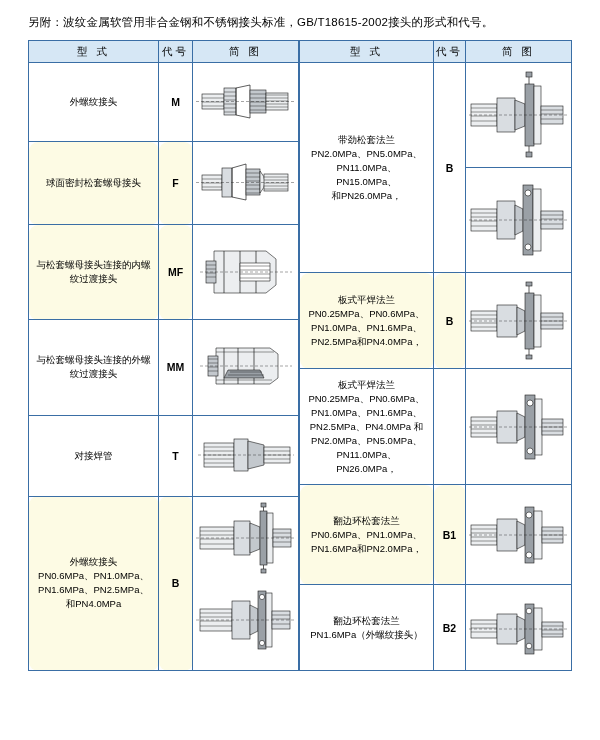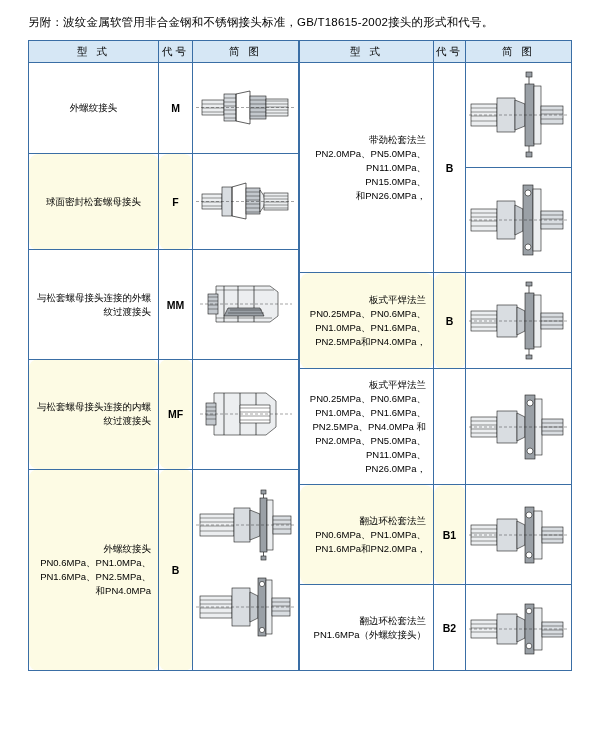--- a/index.html
+++ b/index.html
@@ -46,21 +46,21 @@
   .c-type{width:130px;}
   .c-code{width:34px;}
   .c-fig{width:106px;}
   .rc-type{width:134px;}
   .rc-code{width:32px;}
   .rc-fig{width:106px;}
   td.type{
     padding:5px 7px;
     font-size:9.5px;
     line-height:14px;
-    text-align:right;
+    text-align:center;
   }
   td.type.center{text-align:center;}
   td.code{
     text-align:center;
     font-size:10.5px;
     font-weight:bold;
   }
   td.fig{
     text-align:center;
     background:#fff;
@@ -136,56 +136,71 @@
               <path class="gr3" d="M66 19 q10 11 0 22 z"></path>
               <rect class="gr3" x="70" y="22" width="24" height="17"></rect>
               <path class="thin" d="M70 25 h24 M70 28 h24 M70 31 h24 M70 34 h24 M70 37 h24"></path>
               <path class="thin" d="M52 21 h14 M52 25 h14 M52 29 h14 M52 33 h14 M52 37 h14 M52 41 h14"></path>
               <path class="dash" d="M2 30.5 h100"></path>
             </svg>
           </td>
         </tr>
 
         <tr style="height:94px;">
+          <td class="type hl">
+            <span>与松套螺母接头连接的内螺纹过渡接头</span>
+          </td>
+          <td class="code hl">MF</td>
+          <td class="fig wh">
+            <svg width="104" height="74" viewBox="0 0 104 74">
+              <path class="gr3" d="M20 16 L72 16 L82 24 L82 50 L72 58 L20 58 Z"></path>
+              <path class="ln" d="M30 16 L30 58 M46 16 L46 58 M62 16 L62 58"></path>
+              <rect class="gr2" x="12" y="26" width="10" height="22"></rect>
+              <path class="thin" d="M12 30 h10 M12 34 h10 M12 38 h10 M12 42 h10"></path>
+              <path class="wht" d="M46 28 L76 28 L76 46 L46 46 Z"></path>
+              <path class="thin" d="M46 31 h30 M46 35 h30 M46 39 h30 M46 43 h30"></path>
+              <path class="dash" d="M6 37 h92"></path>
+            </svg>
+          </td>
+        </tr>
+
+        <tr style="height:94px;">
           <td class="type wh">
             <span>与松套螺母接头连接的外螺纹过渡接头</span>
           </td>
           <td class="code wh">MM</td>
           <td class="fig wh">
             <svg width="104" height="74" viewBox="0 0 104 74">
               <path class="gr3" d="M22 18 L76 18 L84 24 L84 48 L76 54 L22 54 Z"></path>
               <path class="ln" d="M30 18 L30 54 M44 18 L44 54 M60 18 L60 54"></path>
               <rect class="gr2" x="14" y="26" width="10" height="20"></rect>
               <path class="thin" d="M14 29 h10 M14 33 h10 M14 37 h10 M14 41 h10"></path>
               <path class="dk" d="M34 40 L66 40 L70 48 L30 48 Z"></path>
               <path class="thin" d="M36 42 h32 M34 45 h36"></path>
               <path class="thin" d="M22 22 h58 M22 50 h56"></path>
               <path class="dash" d="M6 36 h92"></path>
             </svg>
           </td>
         </tr>
 
-        <tr style="height:94px;">
-          <td class="type hl">
-            <span>与松套螺母接头连接的内螺纹过渡接头</span>
-          </td>
-          <td class="code hl">MF</td>
-          <td class="fig wh">
-            <svg width="104" height="74" viewBox="0 0 104 74">
-              <path class="gr3" d="M20 16 L72 16 L82 24 L82 50 L72 58 L20 58 Z"></path>
-              <path class="ln" d="M30 16 L30 58 M46 16 L46 58 M62 16 L62 58"></path>
-              <rect class="gr2" x="12" y="26" width="10" height="22"></rect>
-              <path class="thin" d="M12 30 h10 M12 34 h10 M12 38 h10 M12 42 h10"></path>
-              <path class="wht" d="M46 28 L76 28 L76 46 L46 46 Z"></path>
-              <path class="thin" d="M46 31 h30 M46 35 h30 M46 39 h30 M46 43 h30"></path>
-              <path class="dash" d="M6 37 h92"></path>
-            </svg>
-          </td>
-        </tr>
-
+        <tr style="height:80px;">
+          <td class="type wh center">对接焊管</td>
+          <td class="code wh">T</td>
+          <td class="fig wh">
+            <svg width="104" height="62" viewBox="0 0 104 62">
+              <rect class="gr3" x="10" y="18" width="30" height="24"></rect>
+              <path class="thin" d="M10 22 h30 M10 26 h30 M10 30 h30 M10 34 h30 M10 38 h30"></path>
+              <rect class="gr" x="40" y="14" width="14" height="32"></rect>
+              <path class="gr2" d="M54 16 L70 20 L70 40 L54 44 Z"></path>
+              <rect class="gr3" x="70" y="22" width="26" height="16"></rect>
+              <path class="thin" d="M70 26 h26 M70 30 h26 M70 34 h26"></path>
+              <path class="dash" d="M4 30 h96"></path>
+            </svg>
+          </td>
+        </tr>
 
         <tr style="height:172px;">
           <td class="type hl">
             <div>外螺纹接头</div>
             <div>PN0.6MPa、PN1.0MPa、</div>
             <div>PN1.6MPa、PN2.5MPa、</div>
             <div>和PN4.0MPa</div>
           </td>
           <td class="code hl">B</td>
           <td class="fig wh">

